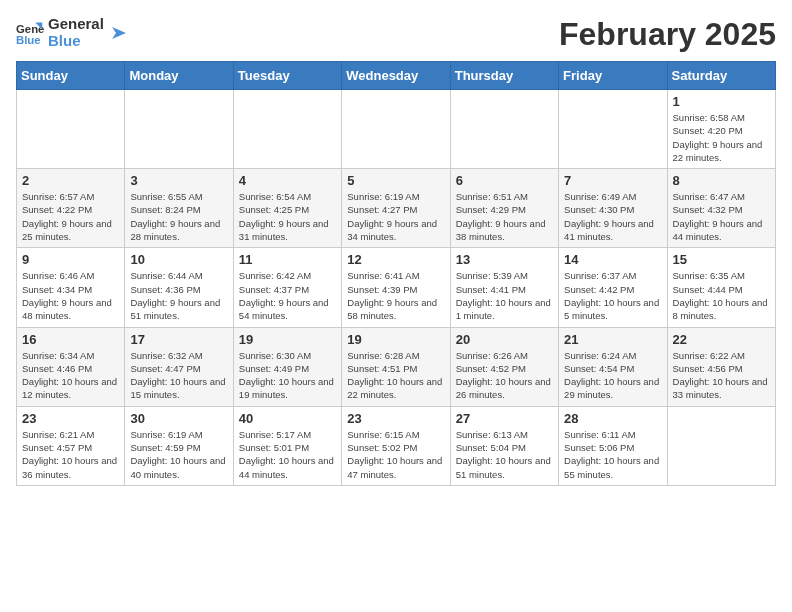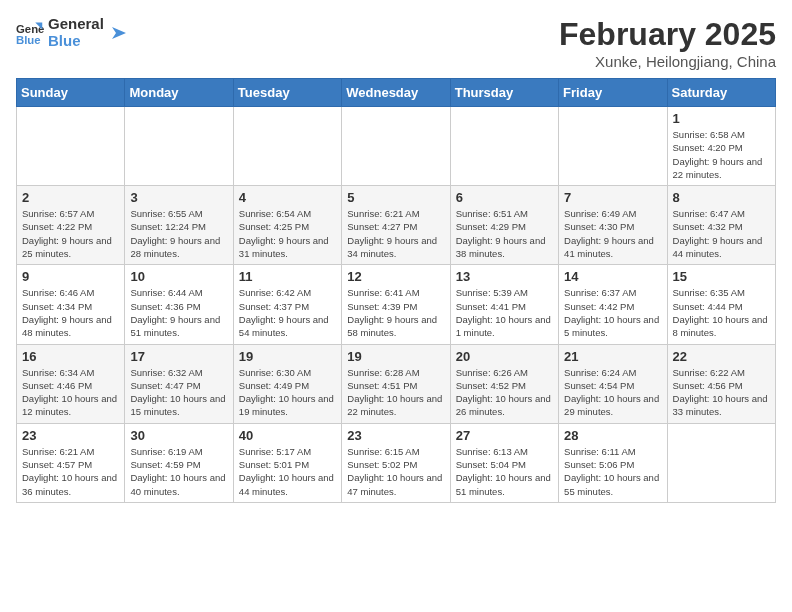--- a/index.html
+++ b/index.html
@@ -19,21 +19,21 @@
     .logo {
       display: flex;
       align-items: center;
       gap: 4px;
     }
     .logo-icon {
       width: 28px;
       height: 28px;
     }
     .title-block {
-      text-align: right;
+      text-align: left;
     }
     .month-year {
       font-size: 32px;
       font-weight: bold;
       color: #333;
     }
     .location {
       font-size: 15px;
       color: #555;
     }
@@ -88,21 +88,20 @@
     <div>
       <div style="font-size:15px;font-weight:bold;color:#333;line-height:1.1">General</div>
       <div style="font-size:15px;font-weight:bold;color:#4a90d9;line-height:1.1">Blue</div>
     </div>
     <svg width="20" height="20" viewBox="0 0 20 20">
       <polygon points="4,4 18,10 4,16 8,10" fill="#4a90d9"></polygon>
     </svg>
   </div>
   <div class="title-block">
     <div class="month-year">February 2025</div>
-    <div class="location">Xunke, Heilongjiang, China</div>
   </div>
 </div>
 
 <table class="calendar">
   <thead>
     <tr>
     <th>Sunday</th>
         <th>Monday</th>
         <th>Tuesday</th>
         <th>Wednesday</th>
@@ -129,32 +128,32 @@
       <tr>
         <td class="alt">
           <span class="day-num">2</span>
           <div class="day-info">Sunrise: 6:57 AM
 Sunset: 4:22 PM
 Daylight: 9 hours and 25 minutes.</div>
         </td>
         <td class="alt">
           <span class="day-num">3</span>
           <div class="day-info">Sunrise: 6:55 AM
-Sunset: 12:24 PM
+Sunset: 8:24 PM
 Daylight: 9 hours and 28 minutes.</div>
         </td>
         <td class="alt">
           <span class="day-num">4</span>
           <div class="day-info">Sunrise: 6:54 AM
 Sunset: 4:25 PM
 Daylight: 9 hours and 31 minutes.</div>
         </td>
         <td class="alt">
           <span class="day-num">5</span>
-          <div class="day-info">Sunrise: 6:21 AM
+          <div class="day-info">Sunrise: 6:19 AM
 Sunset: 4:27 PM
 Daylight: 9 hours and 34 minutes.</div>
         </td>
         <td class="alt">
           <span class="day-num">6</span>
           <div class="day-info">Sunrise: 6:51 AM
 Sunset: 4:29 PM
 Daylight: 9 hours and 38 minutes.</div>
         </td>
         <td class="alt">

